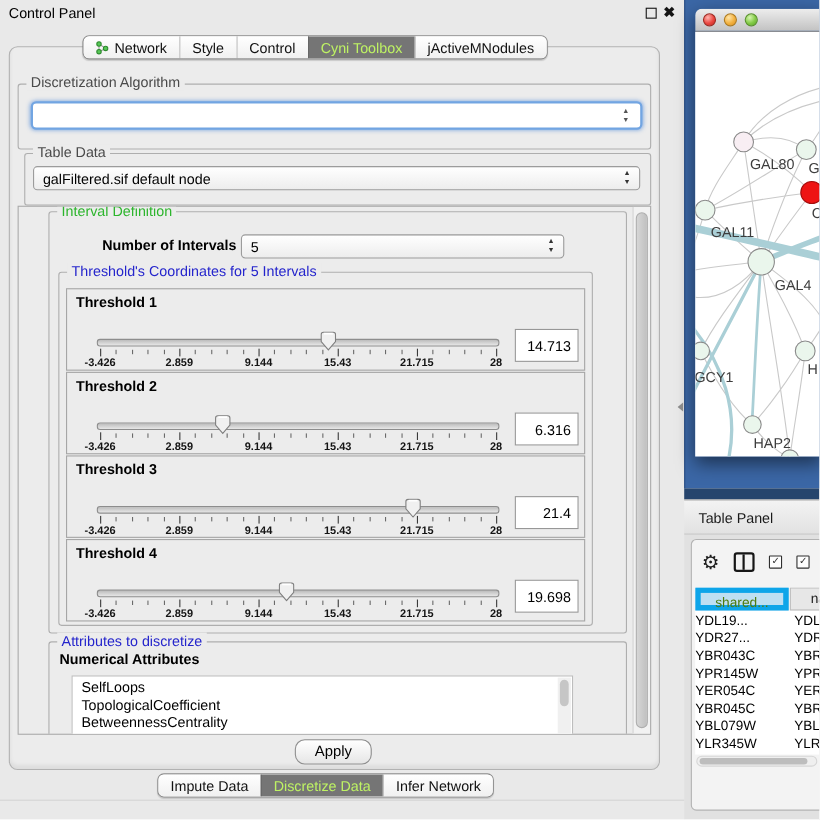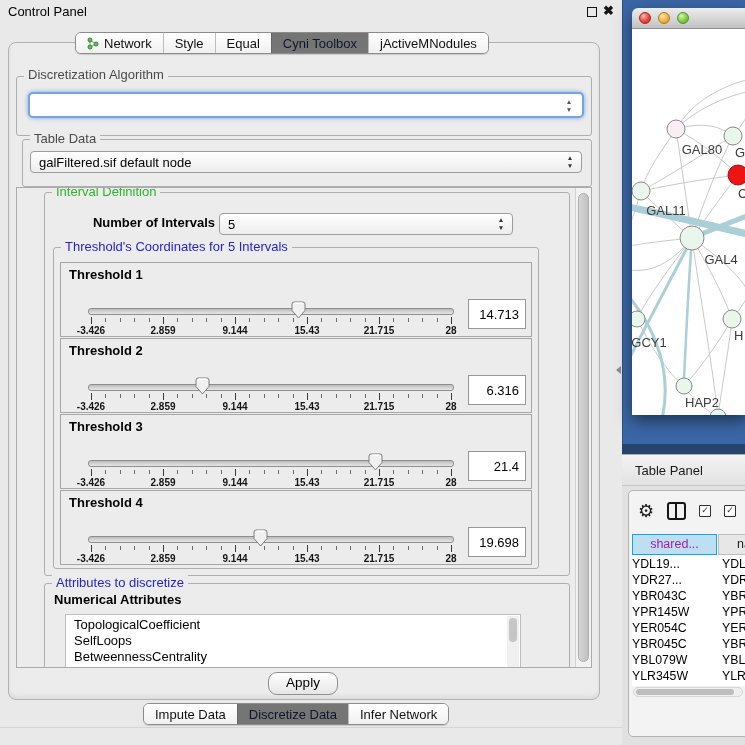--- a/index.html
+++ b/index.html
@@ -12,21 +12,21 @@
   .close-icon{position:absolute;left:603px;top:3px;font-size:13px;font-weight:bold;color:#141414;cursor:default;}
   
   .main-panel{position:absolute;left:8px;top:42px;width:590px;height:656px;background:#ececec;
     border:1px solid #b2b2b2;border-radius:8px;z-index:1;box-shadow:inset 0 -3px 4px rgba(0,0,0,.07);}
   
   .seg-tabs{position:absolute;display:flex;height:20px;border:1px solid #8c8c8c;border-radius:6px;
     background:#fff;overflow:hidden;z-index:10;box-shadow:0 1px 1px rgba(0,0,0,.15);}
   .seg{display:flex;align-items:center;gap:5px;padding:0 11px;font-size:13px;color:#111;
     background:linear-gradient(#ffffff,#f0f0f0);border-left:1px solid #bdbdbd;white-space:nowrap;cursor:default;}
   .seg:first-child{border-left:none;}
-  .seg.selected{background:#757575;color:#0f172a;border-left-color:#676767;}
+  .seg.selected{background:#757575;color:#bef264;border-left-color:#676767;}
   .top-tabs{left:75px;top:32px;}
   .bottom-tabs{left:143px;top:703px;}
   .bottom-line{position:absolute;left:0;top:727px;width:622px;height:1px;background:#d5d5d5;z-index:2;}
   
   .groupbox{position:absolute;border:1px solid #aeaeae;border-radius:3px;z-index:2;}
   .grouptitle{position:absolute;top:-9px;left:7px;font-size:13px;background:#ececec;padding:0 4px;white-space:nowrap;z-index:3;}
   .gt-green{color:#2db52d;} .gt-blue{color:#2424cc;} .gt-plain{color:#4a4a4a;}
   
   .combo{position:absolute;background:linear-gradient(#ffffff,#ededed);border:1px solid #9c9c9c;border-radius:4px;
     font-size:13px;color:#000;box-sizing:border-box;height:22px;padding:3px 20px 0 8px;z-index:4;cursor:default;}
@@ -98,22 +98,22 @@
   .tp-inner{position:absolute;left:628px;top:490px;width:120px;height:247px;background:#f3f3f3;
     border:1px solid #b3b3b3;border-radius:5px 0 0 5px;box-sizing:border-box;z-index:2;}
   .tp-toolbar{position:absolute;left:638px;top:498px;height:26px;display:flex;align-items:center;gap:13px;z-index:3;}
   .gear-icon{font-size:18px;color:#1e1e1e;line-height:20px;cursor:default;}
   .col-icon{width:15px;height:14px;border:2px solid #161616;border-radius:3px;position:relative;cursor:default;}
   .col-icon::after{content:"";position:absolute;left:6px;top:0;bottom:0;width:2px;background:#161616;}
   .mini-check{width:10px;height:10px;border:1.5px solid #2f2f2f;border-radius:1px;font-size:9px;line-height:9px;
     text-align:center;color:#2f2f2f;background:#fdfdfd;cursor:default;}
   .gene-table{position:absolute;left:632px;top:534px;width:113px;height:152px;background:#fff;overflow:hidden;z-index:3;}
   .gt-headrow{position:absolute;left:0;top:0;height:21px;}
-  .gt-h1{position:absolute;left:0;top:0;width:85px;height:21px;background:#bedff2;border:1px solid #0ea5e9;
-    box-sizing:border-box;font-size:12.5px;text-align:center;line-height:19px;color:#a21caf;cursor:default;}
+  .gt-h1{position:absolute;left:0;top:0;width:85px;height:21px;background:#bedff2;border:5px solid #0ea5e9;
+    box-sizing:border-box;font-size:12.5px;text-align:center;line-height:19px;color:#4d7c0f;cursor:default;}
   .gt-h2{position:absolute;left:86px;top:0;width:80px;height:21px;background:#e7e7e7;border:1px solid #bdbdbd;
     box-sizing:border-box;font-size:12.5px;line-height:19px;color:#222;padding-left:18px;cursor:default;}
   .gt-row{position:absolute;left:0;width:170px;height:16px;font-size:12.3px;line-height:16px;cursor:default;}
   .gt-c1{position:absolute;left:0;width:85px;text-align:left;}
   .gt-c2{position:absolute;left:86px;width:80px;padding-left:4px;}
   .hscroll{position:absolute;left:633px;top:687px;width:110px;height:10px;background:#efefef;border:1px solid #d6d6d6;
     border-radius:5px;box-sizing:border-box;z-index:4;}
   .hthumb{position:absolute;left:2px;top:1px;height:6px;width:98px;background:#bdbdbd;border-radius:4px;}
 </style>
 </head>
@@ -138,21 +138,21 @@
             <circle cx="3" cy="10" r="2" fill="#57c757" stroke="#2e8b2e"></circle>
             <circle cx="9" cy="7" r="2" fill="#57c757" stroke="#2e8b2e"></circle>
           </svg>
         </span>
         <span>Network</span>
       </div>
       <div class="seg">
         <span>Style</span>
       </div>
       <div class="seg">
-        <span>Equal</span>
+        <span>Control</span>
       </div>
       <div class="seg selected">
         <span>Cyni Toolbox</span>
       </div>
       <div class="seg">
         <span>jActiveMNodules</span>
       </div>
     </div>
 
   <div class="groupbox" style="left:16px;top:76px;width:574px;height:58px;">
@@ -357,22 +357,22 @@
             </div>
           </div>
       </div>
     </div>
 
     <div class="groupbox attr-group">
       <span class="grouptitle gt-blue">Attributes to discretize</span>
       <span class="attr-list-label">Numerical Attributes</span>
       <div class="attr-list">
         <div id="attrItems">
+            <div class="attr-item">SelfLoops</div>
             <div class="attr-item">TopologicalCoefficient</div>
-            <div class="attr-item">SelfLoops</div>
             <div class="attr-item">BetweennessCentrality</div>
           </div>
         <div class="attr-vscroll">
             <div class="attr-vthumb"></div>
           </div>
       </div>
     </div>
 
     <div class="vscroll">
         <div class="vthumb"></div>

